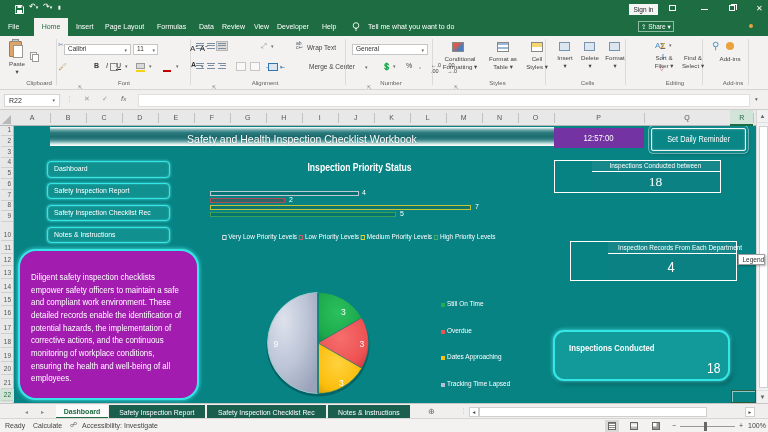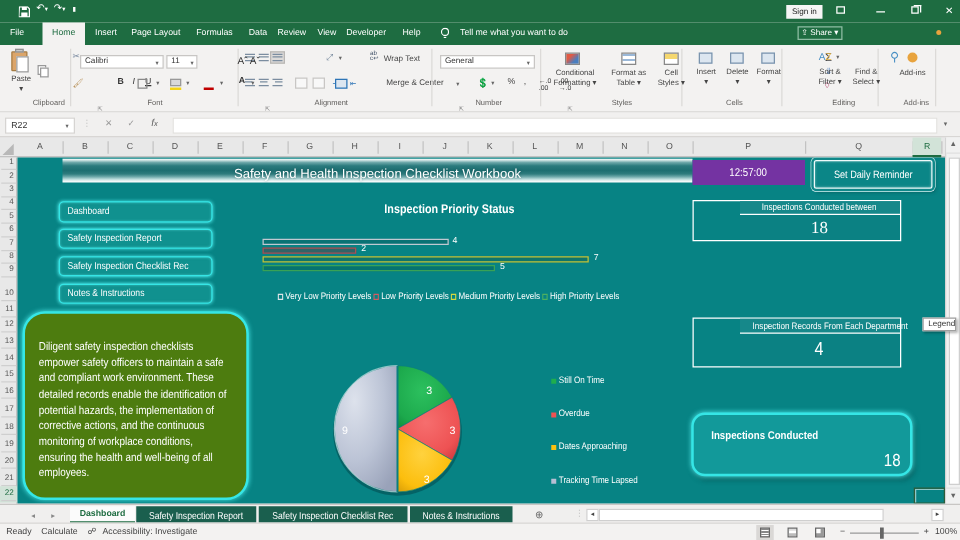--- a/index.html
+++ b/index.html
@@ -50,21 +50,21 @@
 #banner { position:absolute; left:36px; top:0.5px; width:504px; height:19.5px;
   background:linear-gradient(180deg,#ffffff 0%,#cfe4e4 6%,#6ba6a8 16%,#2a7a7d 30%,#1d6e71 50%,#2e7c7e 64%,#6fa9ab 76%,#b9dbdb 86%,#eef6f6 94%,#ffffff 100%); }
 #banner span { position:absolute; left:0; right:0; top:3px; text-shadow:0 0 2px rgba(0,60,60,.5); text-align:center; color:#fff; font-size:10.5px; }
 #timecell { position:absolute; left:539.5px; top:1.5px; width:90px; height:20px; background:#7433a2; color:#fff; font-size:9px; text-align:center; line-height:20px; }
 #remind { position:absolute; left:637px; top:2px; width:95px; height:23px; background:#0b8687; border:1px solid #eefafa; box-shadow:0 0 0 2px #0f8889, 0 0 0 2.5px #d8f0f0, 2px 2.5px 3px rgba(0,40,45,.45), inset 0 0 2px rgba(255,255,255,.5); border-radius:2px; color:#fff; font-size:8.5px; text-align:center; line-height:21px; }
 
 
 .navbtn { position:absolute; left:33px; width:122.5px; height:16.5px; background:#10918f; border:1.5px solid #35e6e6; border-radius:4px; box-shadow:0 0 3px rgba(80,240,240,.9), inset 0 0 2px rgba(120,250,250,.5); color:#fff; font-size:8px; line-height:13.5px; padding-left:6px; }
 
 
-#txtcard { position:absolute; left:4px; top:123px; width:181px; height:151px; background:#4d7c0f; border:2px solid #35e6e6; border-radius:18px; box-shadow:0 0 4px rgba(80,240,240,.9); color:#fff; }
+#txtcard { position:absolute; left:4px; top:123px; width:181px; height:151px; background:#a21caf; border:2px solid #35e6e6; border-radius:18px; box-shadow:0 0 4px rgba(80,240,240,.9); color:#fff; }
 #txtcard .inner { position:absolute; left:11px; top:20px; font-size:9.2px; line-height:12.65px; }
 
 
 .bar { position:absolute; left:196px; height:5px; }
 .blab { position:absolute; color:#fff; font-size:7px; }
 #barleg { position:absolute; left:186px; top:106px; width:320px; text-align:left; color:#fff; font-size:7.5px; }
 .lsq { display:inline-block; width:5px; height:5px; margin-right:2px; vertical-align:-0.5px; }
 
 
 .ttable { position:absolute; left:539.5px; width:167px; border:1.5px solid #fff;padding-left:37px; }
@@ -424,21 +424,21 @@
     <div class="abs" style="left:427px;top:173px;color:#fff;font-size:7.5px;"><span class="lsq" style="background:#1fad4e;width:4px;height:4px;"></span><span class="cond">Still On Time</span></div>
     <div class="abs" style="left:427px;top:200px;color:#fff;font-size:7.5px;"><span class="lsq" style="background:#ee5253;width:4px;height:4px;"></span><span class="cond">Overdue</span></div>
     <div class="abs" style="left:427px;top:226px;color:#fff;font-size:7.5px;"><span class="lsq" style="background:#fdc010;width:4px;height:4px;"></span><span class="cond">Dates Approaching</span></div>
     <div class="abs" style="left:427px;top:253px;color:#fff;font-size:7.5px;"><span class="lsq" style="background:#b7bfd3;width:4px;height:4px;"></span><span class="cond">Tracking Time Lapsed</span></div>
 
     <div class="ttable" style="top:33.5px;">
       <div class="trow" style="height:10.5px;background:#16888a;font-size:7.5px;line-height:10.5px;"><span class="condc">Inspections Conducted between</span></div>
       <div class="trow" style="height:20.5px;background:#0b8183;font-family:'Liberation Serif',serif;font-size:13.5px;line-height:20.5px;">18</div>
     </div>
 
-    <div class="ttable" style="top:128px;">
+    <div class="ttable" style="top:115px;margin-left:16px;">
       <div class="trow" style="height:11px;background:#16888a;font-size:7.5px;line-height:11px;"><span class="condc">Inspection Records From Each Department</span></div>
       <div class="trow" style="height:26.5px;background:#0b8183;font-size:15px;line-height:26.5px;"><span class="condc">4</span></div>
     </div>
 
     <div id="ccard">
       <div class="abs" style="left:14px;top:11px;font-size:9px;font-weight:bold;"><span class="cond">Inspections Conducted</span></div>
       <div class="abs" style="right:6px;top:28px;font-size:14px;"><span class="condc">18</span></div>
     </div>
 
     <div id="sel"></div>

